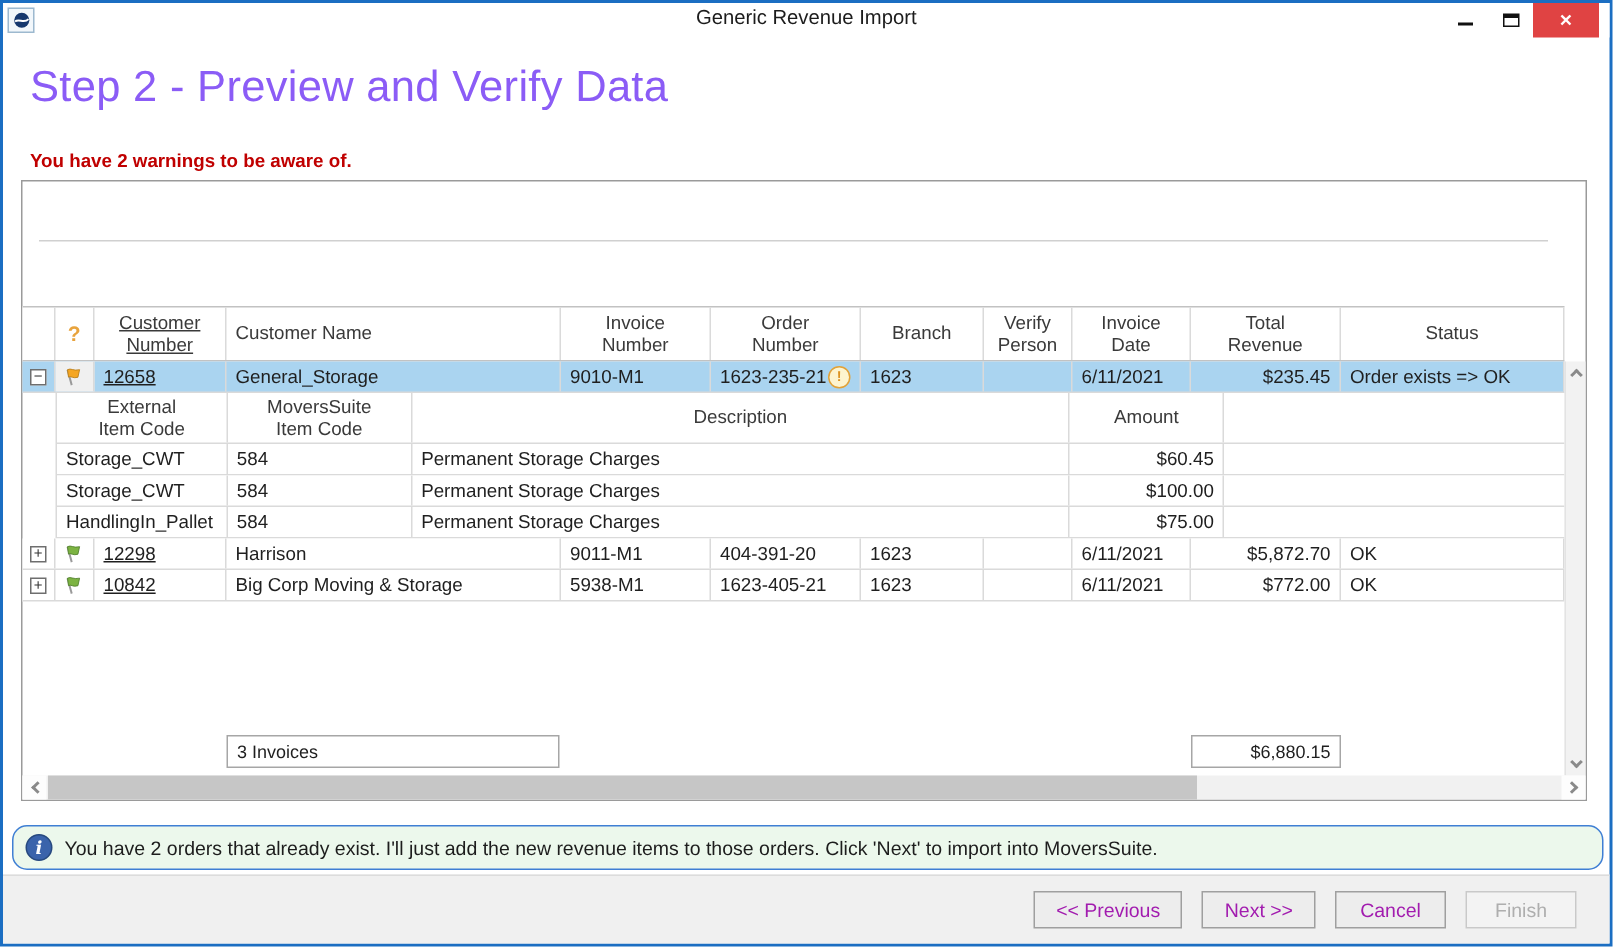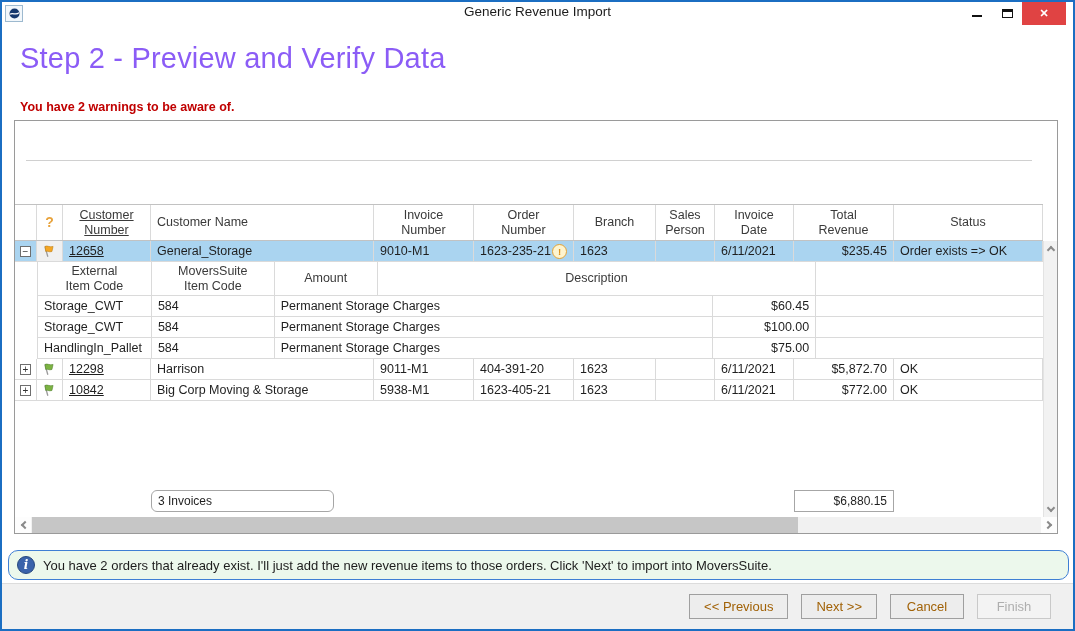--- a/index.html
+++ b/index.html
@@ -71,21 +71,21 @@
   .drow { display:flex; height:21px; border-bottom:1px solid #dadada; background:#fff; }
   .dcell { border-right:1px solid #dadada; height:100%; display:flex; align-items:center;
            padding:0 6px; font-size:12.5px; color:#1f1f1f; white-space:nowrap; overflow:hidden; }
   .d-ext{width:114px;} .d-msc{width:123px;} .d-desc{width:439px;} .d-amt{width:103px;}
   .d-fill{width:227px; border-right:none;}
   .dcell.right { justify-content:flex-end; }
 
   
   .summary-box { position:absolute; height:22px; border:1px solid #a6a6a6; background:#fff;
                  font-size:12px; color:#1f1f1f; display:flex; align-items:center; padding:0 6px; }
-  .sum-count { left:136px; top:369px; width:183px;border-radius:6px; }
+  .sum-count { left:136px; top:369px; width:222px; }
   .sum-total { left:779px; top:369px; width:100px; justify-content:flex-end; }
 
   
   .vscroll { position:absolute; left:1028px; top:120px; bottom:16px; width:14px;
              background:#f2f2f2; border-left:1px solid #e3e3e3; }
   .vs-btn { position:absolute; left:0; width:13px; height:15px; display:flex;
             align-items:center; justify-content:center; }
   .vs-up{ top:0; } .vs-down{ bottom:0; }
   .hscroll { position:absolute; left:0; bottom:0; width:1042px; height:16px; background:#f1f1f1; }
   .hs-btn { position:absolute; top:0; width:16px; height:16px; background:#fdfdfd;
@@ -111,21 +111,21 @@
   .info-icon { width:18px; height:18px; border-radius:50%; background:#3a63ab;
                border:1px solid #27497f; color:#fff; font-weight:bold; font-style:italic;
                font-family:"DejaVu Serif", serif; font-size:12px; display:flex;
                align-items:center; justify-content:center; flex:0 0 auto; }
   .info-text { margin-left:8px; font-size:13px; color:#1d1d1d; white-space:nowrap; overflow:hidden; }
 
   
   .footer { position:absolute; left:0; right:0; bottom:0; height:46px; background:#f0f0f0;
             border-top:1px solid #dcdcdc; display:flex; align-items:center;
             justify-content:flex-end; gap:13px; padding-right:22px; }
-  .btn { height:25px; border:1px solid #9f9f9f; background:#ededed; color:#a16207;
+  .btn { height:25px; border:1px solid #9f9f9f; background:#ededed; color:#a21caf;
          font-size:13px; font-family:"Liberation Sans", sans-serif; padding:0 14px; min-width:74px; }
   .btn.prev { min-width:98px; }
   .btn:disabled, .btn.disabled { border-color:#c9c9c9; color:#aeaeae; background:#f3f3f3; }
 </style>
 </head>
 <body>
 
 <div class="window">
 
   <div class="titlebar">
@@ -159,21 +159,21 @@
       <div class="hcell c-expand"></div>
       <div class="hcell c-flag qmark">?</div>
       <div class="hcell c-custnum">Customer
 Number</div>
       <div class="hcell c-custname left">Customer Name</div>
       <div class="hcell c-invnum">Invoice
 Number</div>
       <div class="hcell c-ordnum">Order
 Number</div>
       <div class="hcell c-branch">Branch</div>
-      <div class="hcell c-sales">Sales
+      <div class="hcell c-sales">Verify
 Person</div>
       <div class="hcell c-invdate">Invoice
 Date</div>
       <div class="hcell c-totrev">Total
 Revenue</div>
       <div class="hcell c-status">Status</div>
     </div>
 
     <div class="grid-rows">
 
@@ -206,22 +206,22 @@
         <div class="cell c-totrev right">$235.45</div>
         <div class="cell c-status">Order exists =&gt; OK</div>
       </div>
 
       <div class="detail">
         <div class="detail-header">
           <div class="dhcell d-ext">External
 Item Code</div>
           <div class="dhcell d-msc">MoversSuite
 Item Code</div>
+          <div class="dhcell d-desc">Description</div>
           <div class="dhcell d-amt">Amount</div>
-          <div class="dhcell d-desc">Description</div>
           <div class="dhcell d-fill"></div>
         </div>
         <div class="drow">
           <div class="dcell d-ext">Storage_CWT</div>
           <div class="dcell d-msc">584</div>
           <div class="dcell d-desc">Permanent Storage Charges</div>
           <div class="dcell d-amt right">$60.45</div>
           <div class="dcell d-fill"></div>
         </div>
         <div class="drow">

